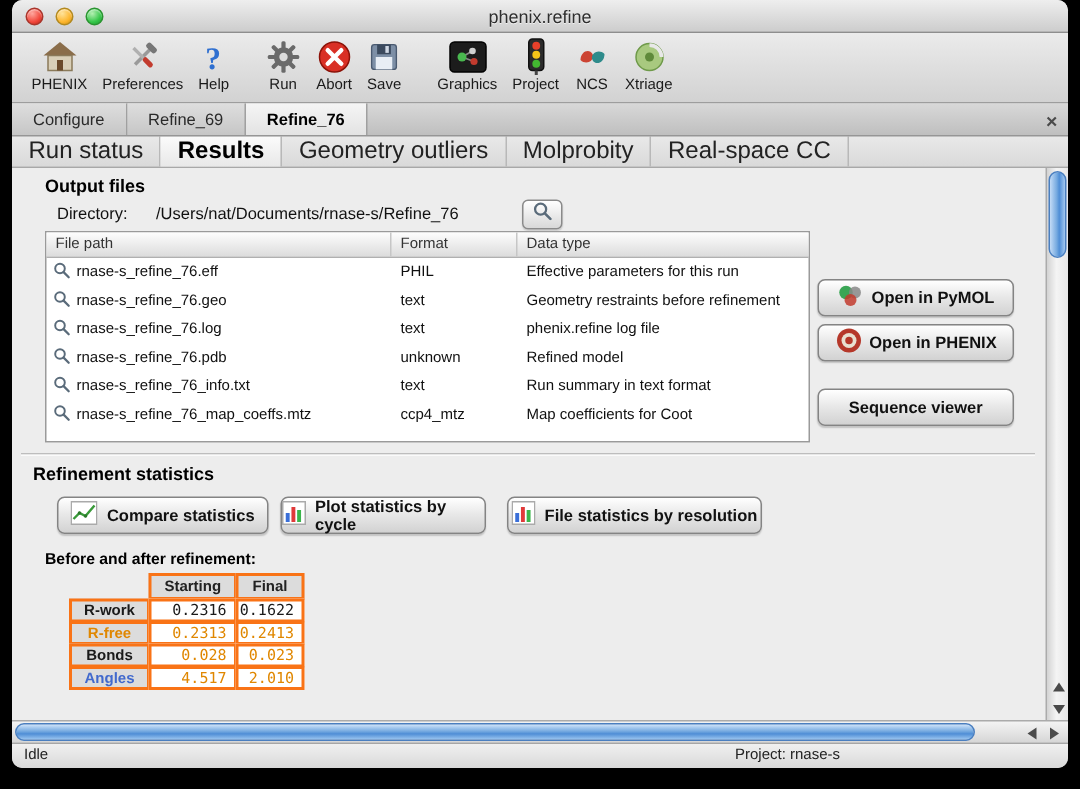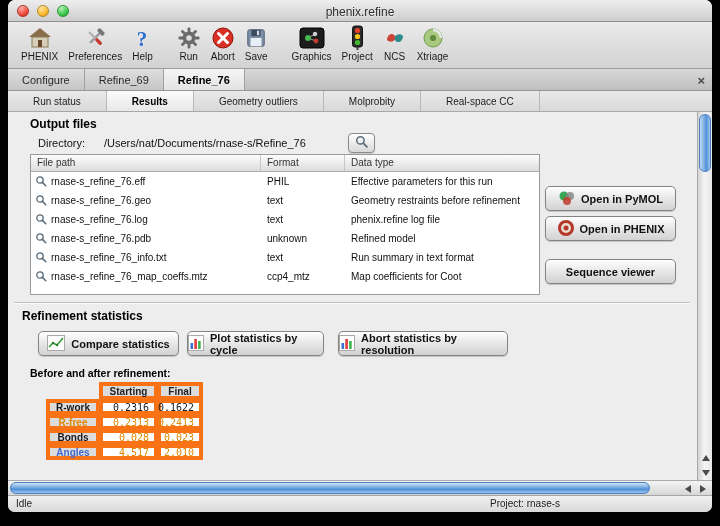--- a/index.html
+++ b/index.html
@@ -23,21 +23,21 @@
   .tgap{width:14px}
 
   
   .doc-tabs{height:22px;background:linear-gradient(#d8d8d8,#bfbfbf);border-bottom:1px solid #969696;display:flex;position:relative}
   .doc-tab{padding:0 14px;font-size:11px;color:#2a2a2a;display:flex;align-items:center;border-right:1px solid #a0a0a0;background:linear-gradient(#dedede,#c6c6c6)}
   .doc-tab.active{background:linear-gradient(#f5f5f5,#e3e3e3);font-weight:bold;color:#000}
   .tab-close{position:absolute;right:7px;top:0;height:22px;display:flex;align-items:center;font-size:13px;color:#4a4a4a;font-weight:bold}
 
   
   .sub-tabs{height:21px;background:linear-gradient(#e9e9e9,#d9d9d9);border-bottom:1px solid #a8a8a8;display:flex}
-  .sub-tab{padding:0 25px;font-size:10px;color:#222;display:flex;align-items:center;border-right:1px solid #b8b8b8}
+  .sub-tab{padding:0 11px;font-size:16px;color:#222;display:flex;align-items:center;border-right:1px solid #b8b8b8}
   .sub-tab.active{font-weight:bold;background:linear-gradient(#fbfbfb,#e8e8e8);color:#000}
 
   
   .content{position:absolute;top:112px;left:0;width:704px;height:368px;background:#ededed}
   .h-output{position:absolute;left:22px;top:5px;font-size:12px;font-weight:bold;color:#000}
   .dir-label{position:absolute;left:30px;top:25px;font-size:11px;color:#111}
   .dir-value{position:absolute;left:96px;top:25px;font-size:11px;color:#111}
   .search-btn{position:absolute;left:340px;top:21px;width:27px;height:20px;border:1px solid #8a8a8a;border-radius:4px;background:linear-gradient(#ffffff,#d8d8d8);display:flex;align-items:center;justify-content:center;box-shadow:0 1px 1px rgba(0,0,0,.15)}
 
   .ftable{position:absolute;left:22px;top:42px;width:510px;height:141px;background:#fff;border:1px solid #9a9a9a}
@@ -53,21 +53,21 @@
 
   .divider{position:absolute;left:6px;top:190px;width:676px;height:2px;border-top:1px solid #bdbdbd;border-bottom:1px solid #fafafa}
   .h-stats{position:absolute;left:14px;top:197px;font-size:12px;font-weight:bold;color:#000}
 
   .stat-btn{position:absolute;top:219px;height:25px;border:1px solid #848484;border-radius:5px;background:linear-gradient(#ffffff,#e9e9e9 45%,#d2d2d2);display:flex;align-items:center;justify-content:center;gap:6px;font-size:11px;font-weight:bold;color:#111;box-shadow:0 1px 1px rgba(0,0,0,.18)}
   .sb1{left:30px;width:141px}.sb2{left:179px;width:137px}.sb3{left:330px;width:170px}
 
   .before{position:absolute;left:22px;top:255px;font-size:10.5px;font-weight:bold;color:#000}
 
   .stable{position:absolute;left:39px;top:271px;display:grid;grid-template-columns:53px 58px 45px;grid-template-rows:17px 15px 15px 15px 15px}
-  .scell{font-size:10px;display:flex;align-items:center;border:4px solid #f97316;margin-top:-1px;margin-left:-1px}
+  .scell{font-size:10px;display:flex;align-items:center;border:2px solid #f97316;margin-top:-1px;margin-left:-1px}
   .shead{background:#dcdcdc;justify-content:center;font-weight:bold;color:#222}
   .slabel{background:#dcdcdc;justify-content:center;font-weight:bold;color:#111}
   .sval{background:#fff;justify-content:flex-end;padding-right:5px;font-family:"DejaVu Sans Mono",monospace;font-size:10px;color:#111}
   .scorner{background:transparent;border-color:transparent}
 
   
   .vscroll{position:absolute;right:0;top:0;width:15px;height:368px;background:linear-gradient(90deg,#d3d3d3,#f4f4f4 45%,#e7e7e7);border-left:1px solid #ababab}
   .vthumb{position:absolute;left:1px;top:2px;width:12px;height:58px;border-radius:7px;border:1px solid #4a7fc0;background:linear-gradient(90deg,#c3dbf6,#76aae0 45%,#4f8ed6 62%,#a3c8f0)}
   .vs-arrows{position:absolute;bottom:0;left:0;width:15px}
   .sarrow{width:15px;height:15px;display:flex;align-items:center;justify-content:center}
@@ -372,21 +372,21 @@
     </div>
     <div class="stat-btn sb3">
       <span>
         <svg width="16" height="16" viewBox="0 0 16 16">
             <rect x="0.5" y="0.5" width="15" height="15" fill="#fff" stroke="#aaa"></rect>
             <rect x="2.5" y="8" width="2.6" height="6" fill="#3a6fd8"></rect>
             <rect x="6.3" y="4" width="2.6" height="10" fill="#e03a3a"></rect>
             <rect x="10.1" y="6" width="2.6" height="8" fill="#3ab54a"></rect>
           </svg>
       </span>
-      <span>Abort statistics by resolution</span>
+      <span>File statistics by resolution</span>
     </div>
 
     <div class="before">Before and after refinement:</div>
 
     <div class="stable">
       <div class="scell scorner"></div>
       <div class="scell shead">Starting</div>
       <div class="scell shead">Final</div>
 
       <div class="scell slabel" style="color: rgb(26, 26, 26);">R-work</div>

